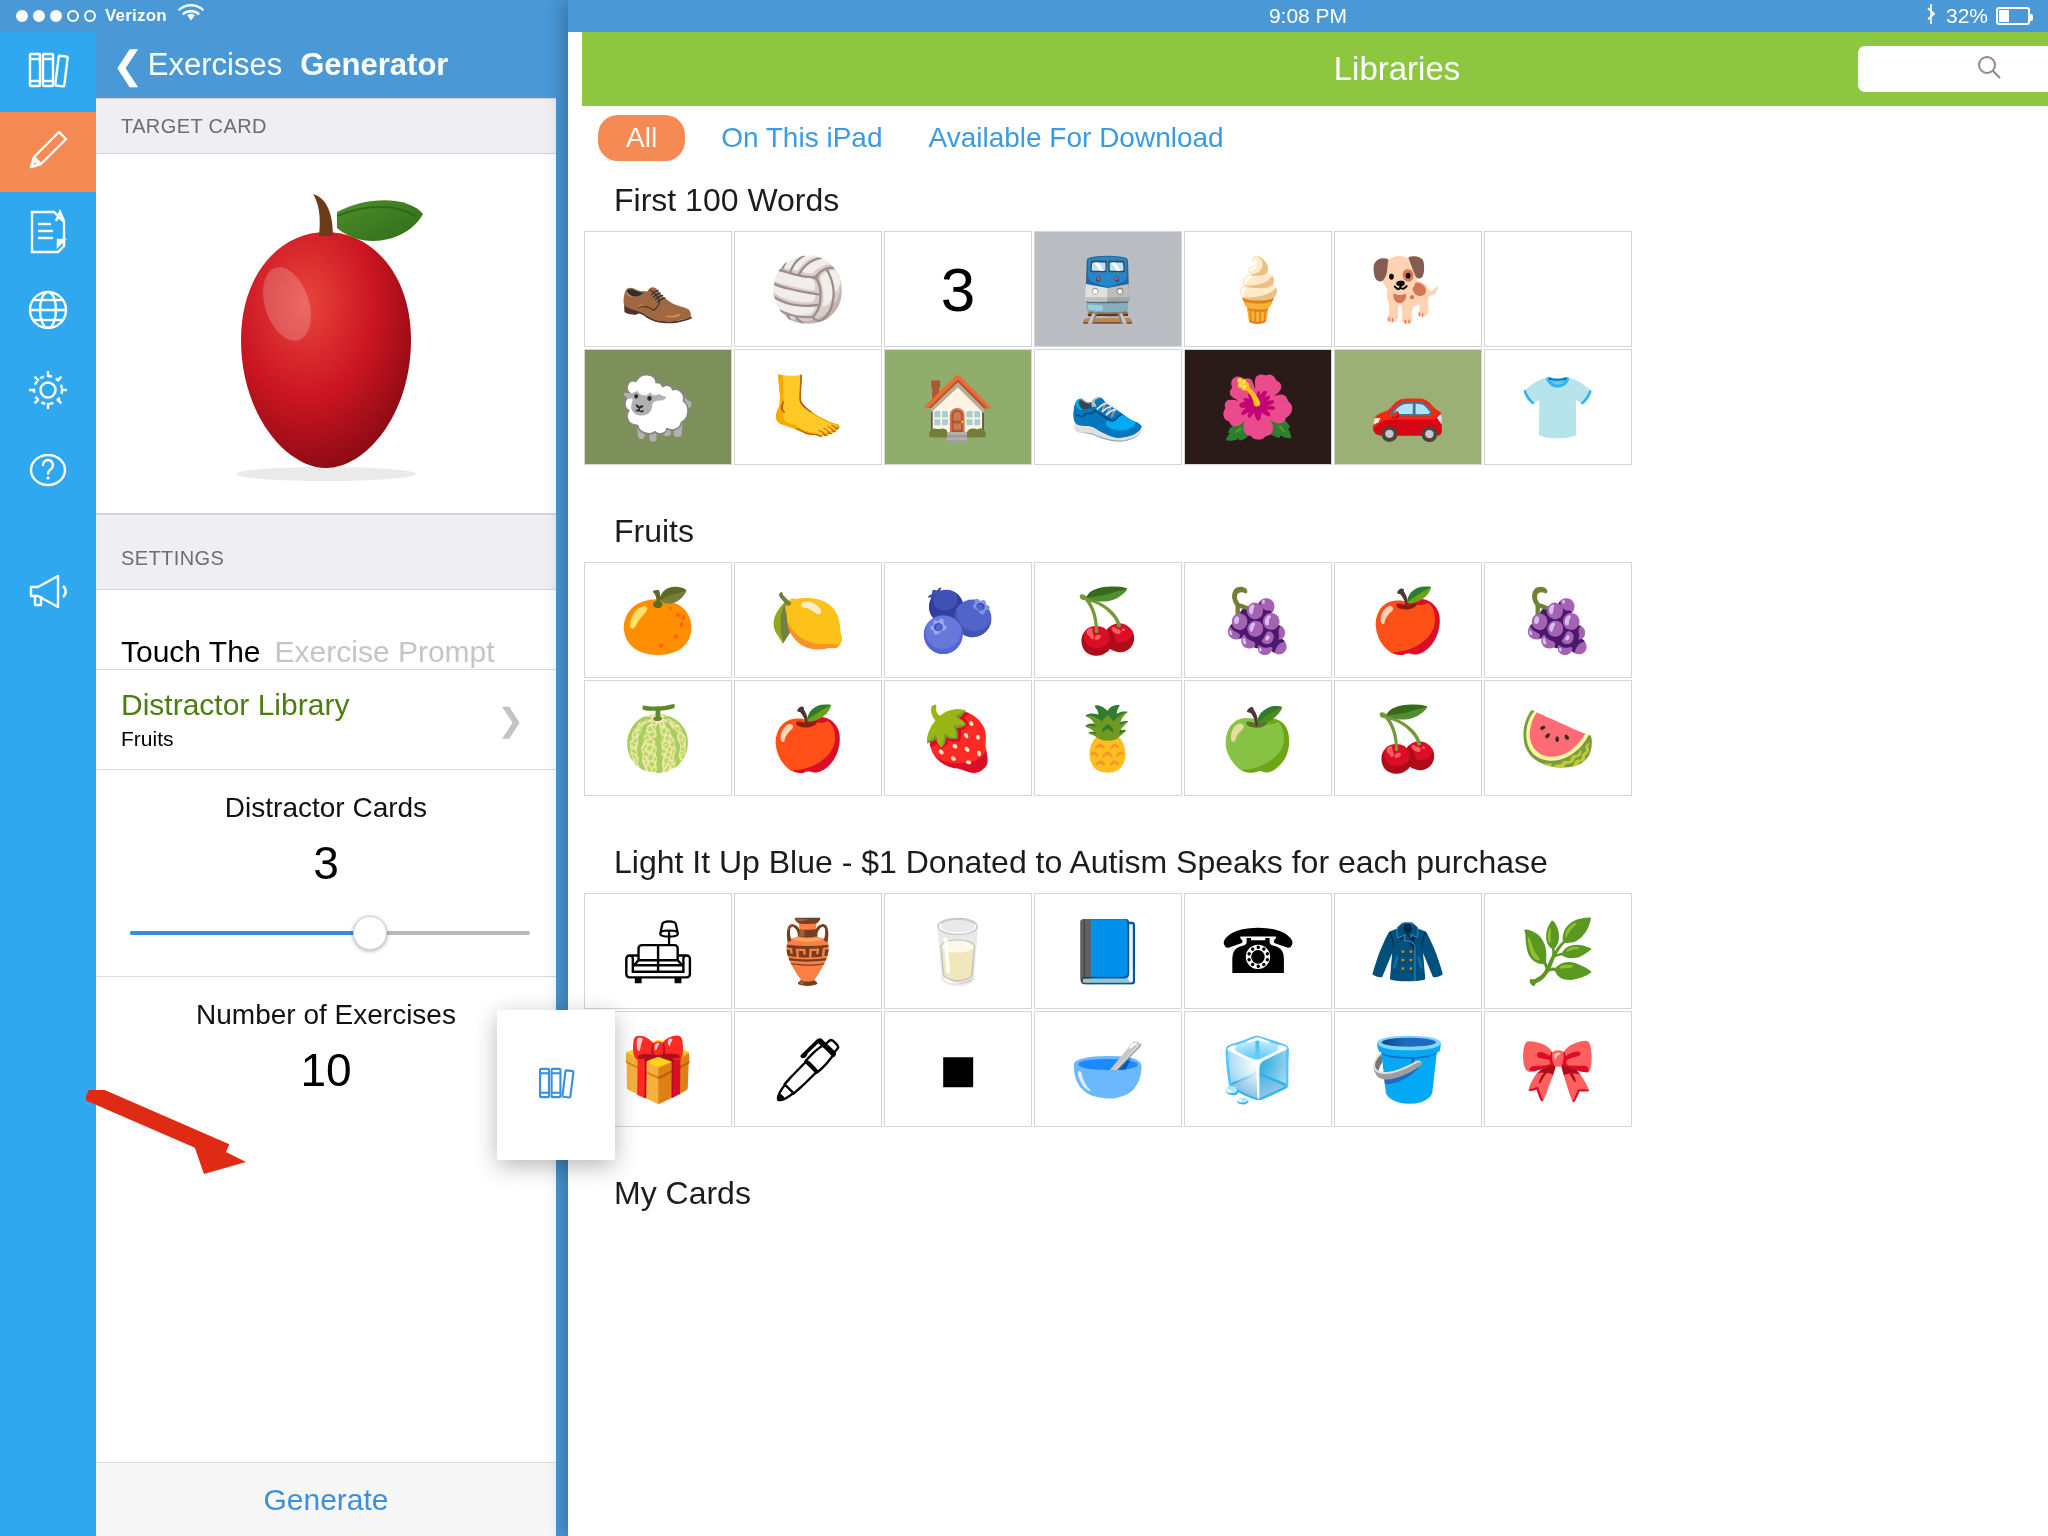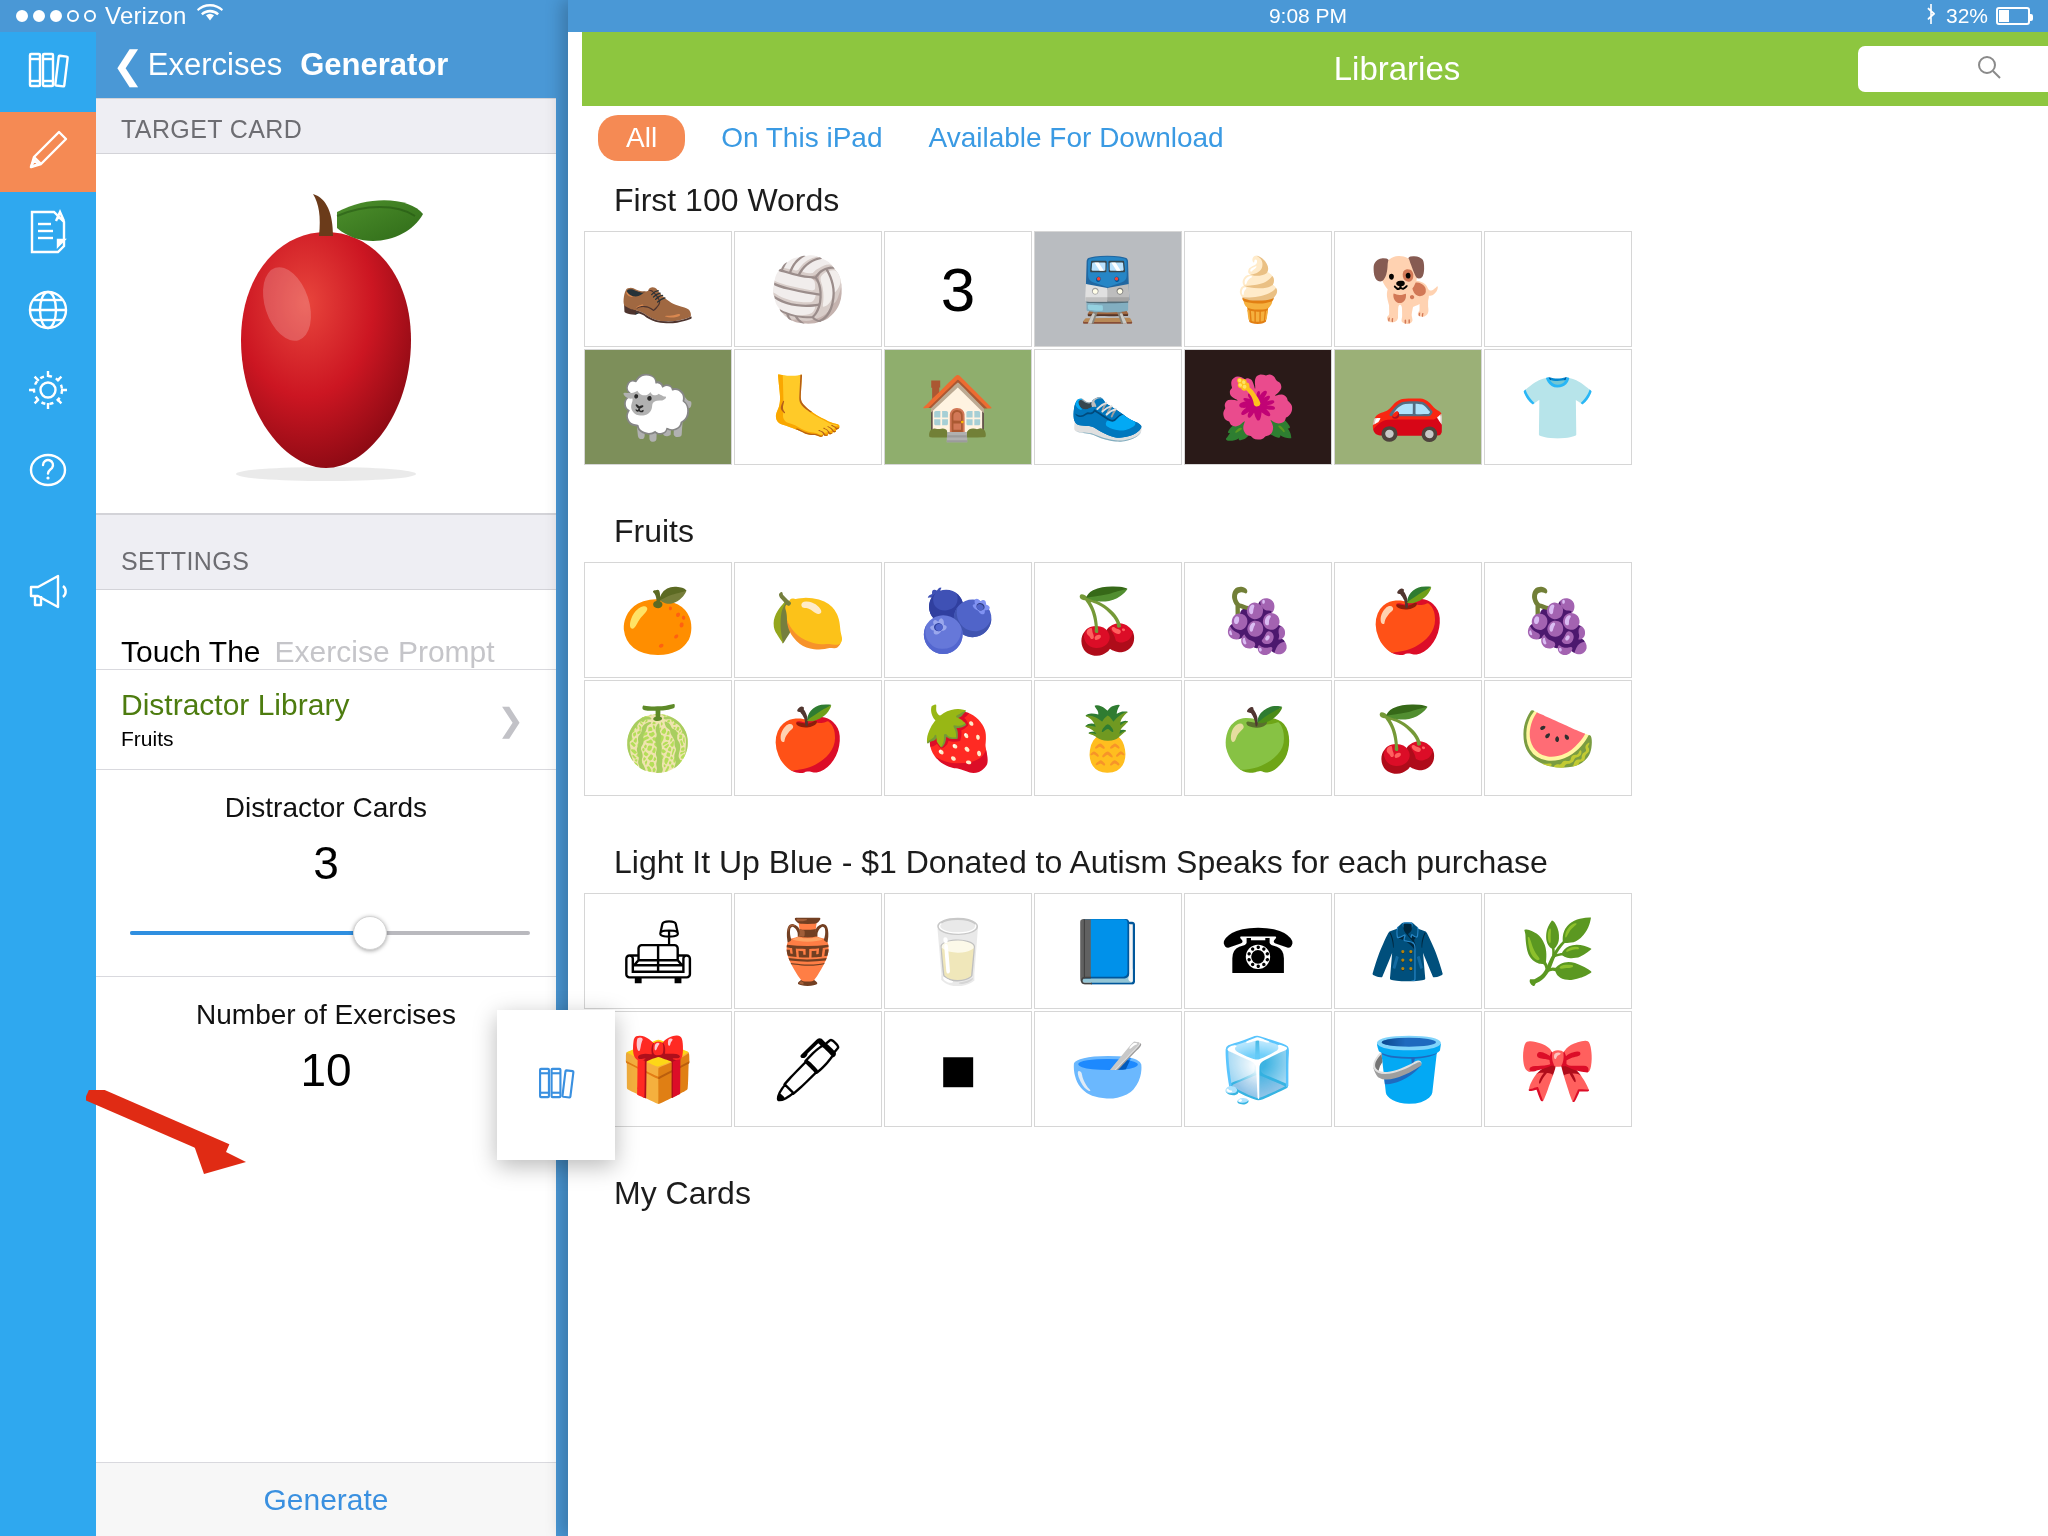--- a/index.html
+++ b/index.html
@@ -16,21 +16,21 @@
     background: #f7f7f7; overflow: hidden;
   }
   #left-statusbar {
     position: absolute; left: 0; top: 0; width: 556px; height: 32px;
     background: #4a98d6; color: #fff; font-size: 22px;
     display: flex; align-items: center; padding-left: 16px; gap: 9px;
   }
   .sig-dots { display: flex; align-items: center; gap: 5px; }
   .sig-dot { width: 12px; height: 12px; border-radius: 50%; border: 2px solid #fff; }
   .sig-dot.filled { background: #fff; }
-  .carrier { font-size: 24px; letter-spacing: .2px; }
+  .carrier { font-size: 17px; letter-spacing: .2px; font-weight: bold; }
   .wifi-ico { margin-left: 2px; }
 
   #leftnav {
     position: absolute; left: 0; top: 32px; width: 96px; bottom: 0;
     background: #2fa8ef;
   }
   .nav-item {
     width: 96px; height: 80px; display: flex; align-items: center; justify-content: center;
   }
   .nav-item.active { background: #f58a54; }
@@ -39,21 +39,21 @@
     position: absolute; left: 96px; top: 32px; right: 0; height: 66px;
     background: #4a98d6; display: flex; align-items: center; color: #fff;
     padding-left: 16px;
   }
   #back-chevron { font-size: 38px; line-height: 1; font-weight: 300; margin-right: 4px; }
   #back-label { font-size: 31px; font-weight: 400; }
   #screen-title { font-size: 31px; font-weight: 700; margin-left: 18px; }
 
   .section-header {
     background: #eeeef3; border-top: 1px solid #d3d3d8; border-bottom: 1px solid #d3d3d8;
-    color: #6d6d72; font-size: 25px; letter-spacing: .4px;
+    color: #6d6d72; font-size: 20px; letter-spacing: .4px;
     padding: 9px 0 14px 25px;
   }
   #target-card-header { position: absolute; left: 96px; top: 98px; right: 0; height: 56px; padding-top: 16px; }
   #target-card-body {
     position: absolute; left: 96px; top: 154px; right: 0; height: 360px;
     background: #fff; border-bottom: 1px solid #d3d3d8;
     display: flex; align-items: center; justify-content: center;
   }
   #settings-header { position: absolute; left: 96px; top: 514px; right: 0; height: 76px; padding-top: 32px; }
 

